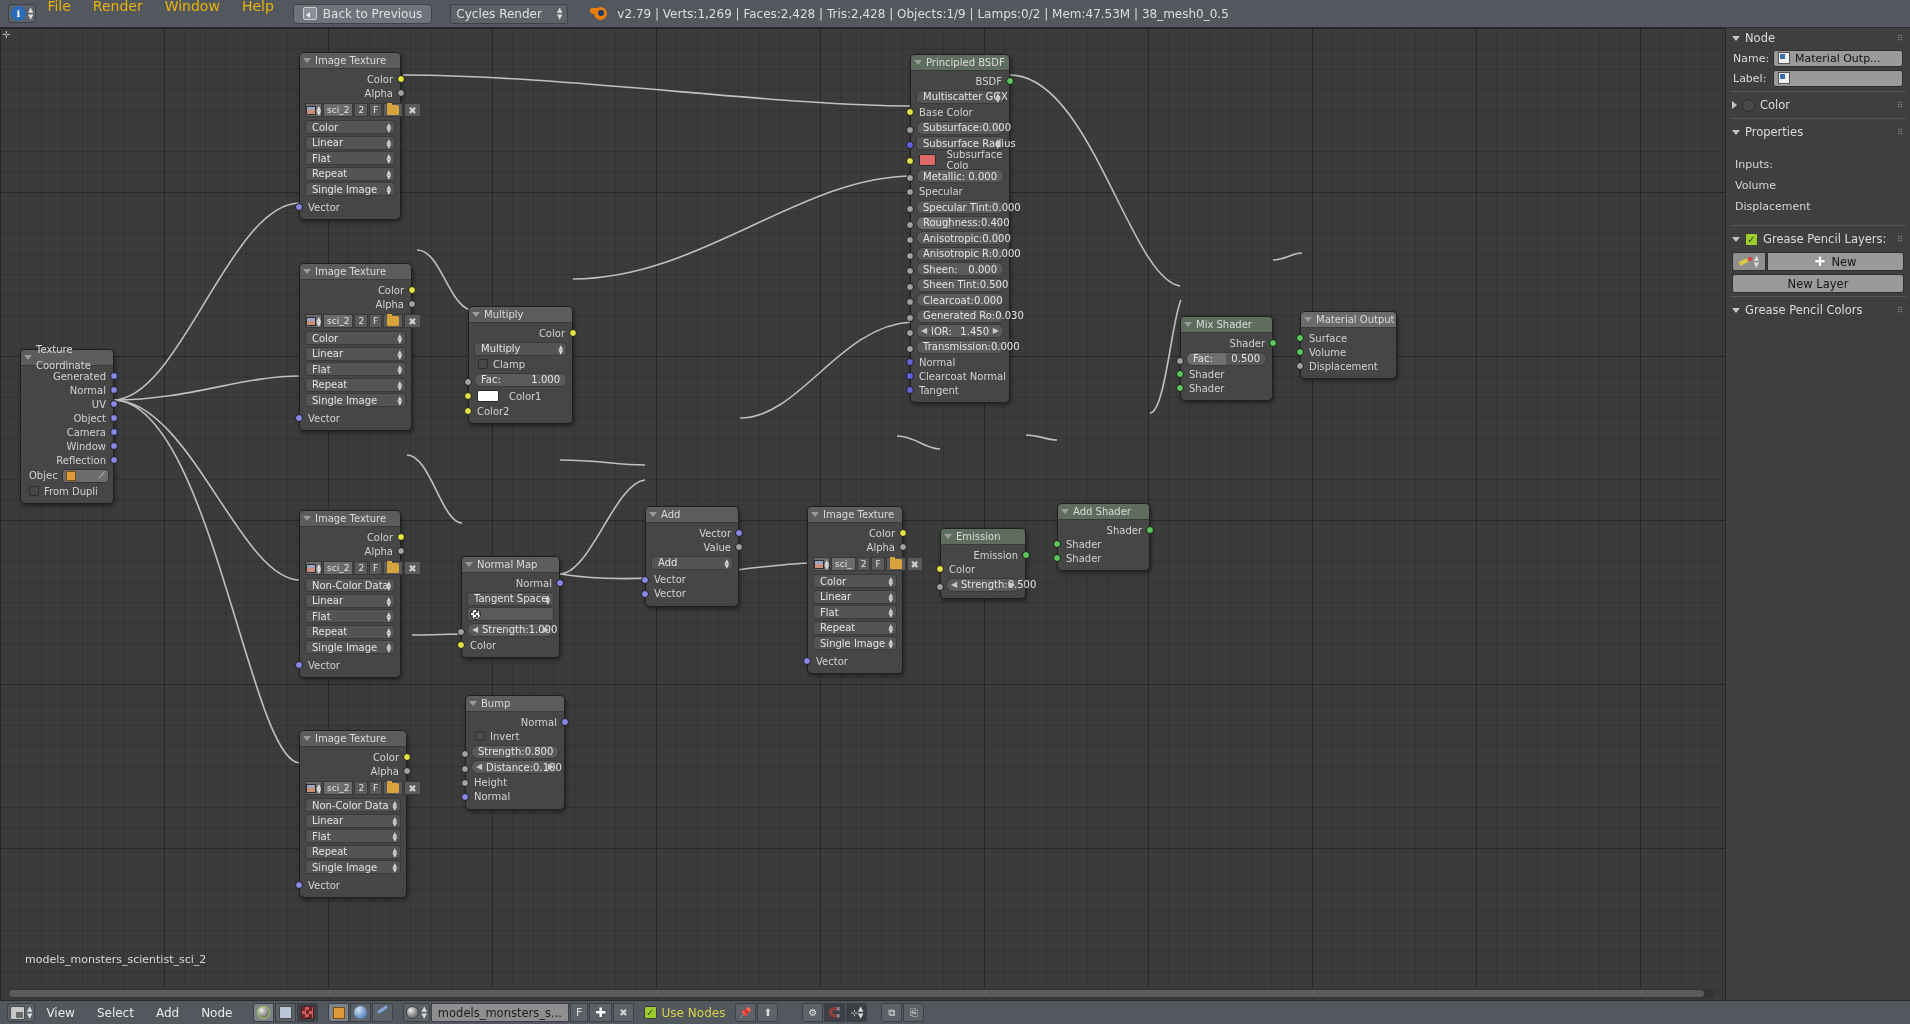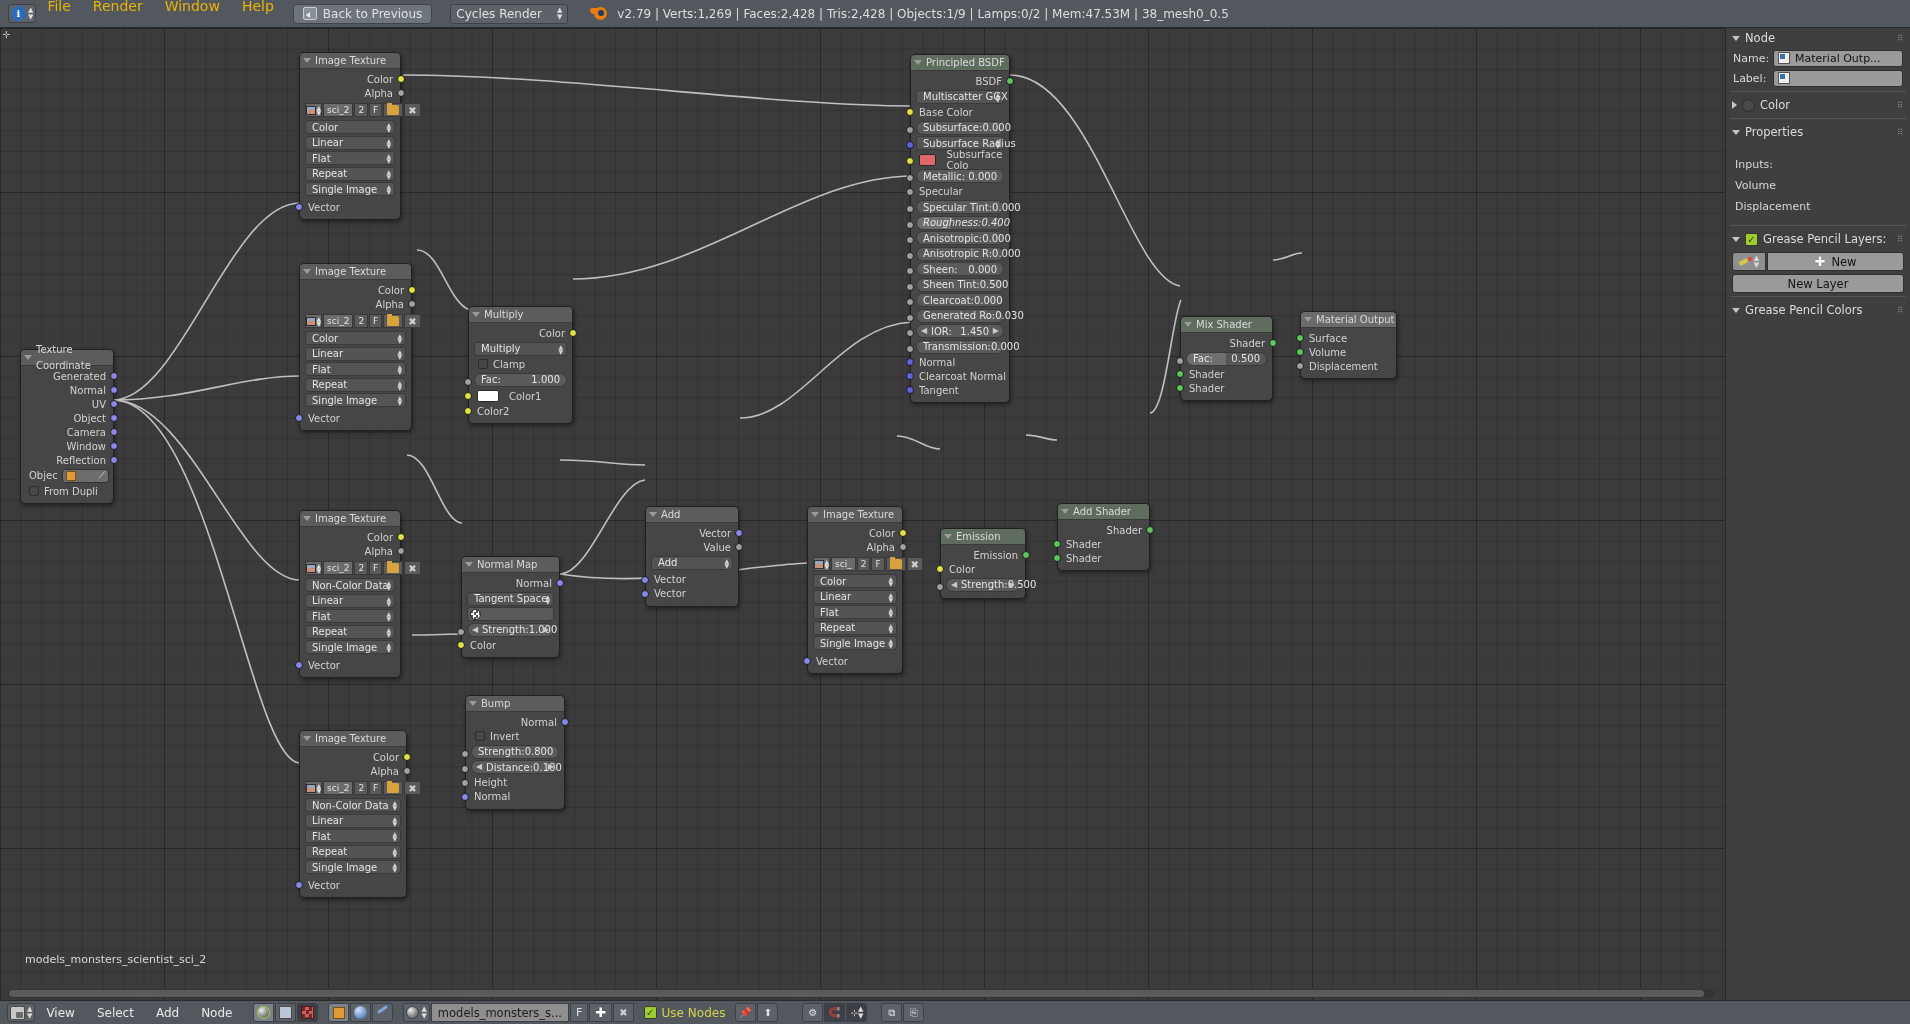--- a/index.html
+++ b/index.html
@@ -907,21 +907,21 @@
                 <span class="row-label-l">Specular</span>
               </div>
             </div>
             <div style="position: relative;">
               <span class="sock in grey" style="top: 5px;"></span>
               <div class="widget">
                 <span class="lab">Specular Tint:</span>
                 <span class="val">0.000</span>
               </div>
             </div>
-            <div style="position: relative; font-style: italic;">
+            <div style="position: relative;">
               <span class="sock in grey" style="top: 5px;"></span>
               <div class="widget" style="background: linear-gradient(to right, rgb(109, 109, 109) 40%, rgb(86, 86, 86) 40%);">
                 <span class="lab">Roughness:</span>
                 <span class="val">0.400</span>
               </div>
             </div>
             <div style="position: relative;">
               <span class="sock in grey" style="top: 5px;"></span>
               <div class="widget">
                 <span class="lab">Anisotropic:</span>

